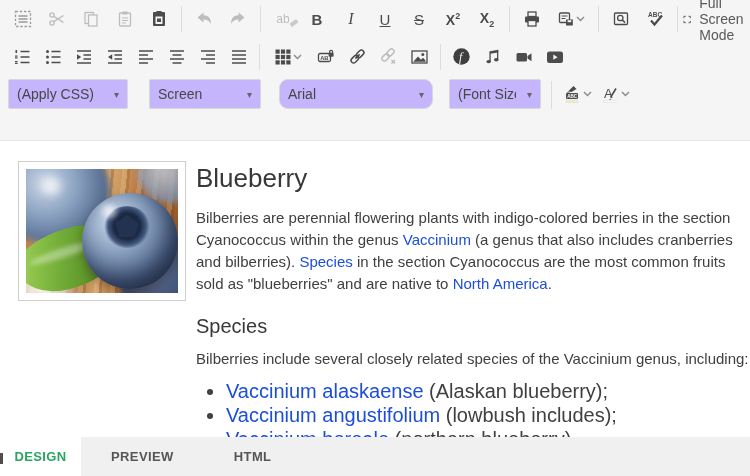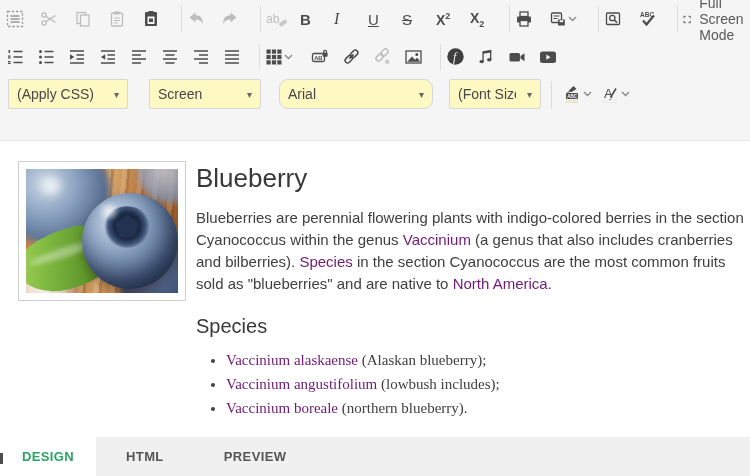--- a/index.html
+++ b/index.html
@@ -6,21 +6,21 @@
   body{width:750px;height:476px;overflow:hidden;font-family:"Liberation Sans",sans-serif;}
   .editor{position:relative;width:750px;height:476px;background:#fff;overflow:hidden;}
 
   
   .toolbar{position:absolute;top:0;left:0;right:0;height:141px;background:#f5f5f5;
            border-bottom:1px solid #e6e6e6;box-sizing:border-box;}
   .tb-row{display:flex;align-items:center;padding:0 6px;}
   .row1{height:38px;}
   .row2{height:37px;}
   .row3{height:65px;align-items:flex-start;padding-top:4px;}
-  .btn{width:34px;height:30px;display:flex;align-items:center;justify-content:flex-start;
+  .btn{width:34px;height:30px;display:flex;align-items:center;justify-content:center;
        color:#4c4c4c;flex:none;position:relative;cursor:pointer;}
   .row2 .btn{width:31px;}
   .btn.dis{color:#bdbdbd;}
   .btn.mid{color:#9b9b9b;}
   .sep{width:1px;height:26px;background:#dcdcdc;margin:0 5px;flex:none;}
   .btn svg{display:block;}
   .bi{font-size:15px;font-weight:700;}
   .ii{font-style:italic;font-family:"Liberation Serif",serif;font-size:16px;}
   .ui{text-decoration:underline;font-size:15px;}
   .si{text-decoration:line-through;font-size:15px;}
@@ -28,21 +28,21 @@
   .xi sup{font-size:9px;font-weight:700;}
   .xi sub{font-size:9px;font-weight:700;}
   .abwrap{font-size:12px;position:relative;}
   .abwrap .eraser{position:absolute;right:-8px;bottom:1px;width:8px;height:4px;background:#c9c9c9;transform:rotate(-35deg);}
   .grp{display:flex;align-items:center;}
   .car{margin-left:1px;display:flex;align-items:center;}
   .fsbtn{margin-left:auto;display:flex;align-items:center;gap:8px;color:#4c4c4c;padding-right:12px;cursor:pointer;}
   .fs-label{font-size:14px;color:#595959;}
 
   
-  .dd{height:30px;background:#fef9c3;border:1px solid #d8d8d8;border-radius:2px;display:flex;
+  .dd{height:30px;background:#c4b5fd;border:1px solid #d8d8d8;border-radius:2px;display:flex;
       align-items:center;justify-content:space-between;padding:0 8px;box-sizing:border-box;
       color:#474747;font-size:14px;cursor:pointer;flex:none;}
   .dd-val{white-space:nowrap;overflow:hidden;}
   .dd-car{color:#666;font-size:10px;margin-left:6px;flex:none;}
   .w1{width:120px;margin-left:2px;}
   .w2{width:112px;margin-left:21px;}
   .w3{width:154px;margin-left:18px;border-radius:9px;}
   .w4{width:92px;margin-left:16px;}
   .w4 .dd-val{max-width:58px;}
   .row3 .sep{margin:2px 8px 0 10px;height:28px;}
@@ -81,28 +81,28 @@
   .crown::after{content:"";position:absolute;left:11px;top:9px;width:24px;height:22px;background:#243252;
         clip-path:polygon(50% 0,100% 38%,81% 100%,19% 100%,0 38%);}
   .bhl{left:70px;top:34px;width:26px;height:16px;border-radius:50%;filter:blur(2px);
        background:radial-gradient(circle,rgba(255,255,255,.85),rgba(255,255,255,0) 70%);}
 
   .text{width:562px;color:#404040;padding-left:10px;box-sizing:content-box;}
   .text h1{font-size:26px;font-weight:400;color:#383838;margin:2px 0 13px;}
   .text h2{font-size:20px;font-weight:400;color:#383838;margin:20px 0 10px;}
   .text p{font-size:15px;line-height:22px;margin:0;}
   .text ul{margin:9px 0 0 0;padding-left:30px;}
-  .text li{font-size:15px;line-height:24px;font-family:Liberation Serif, serif;}
-  .text a{color:#701a75;text-decoration:none;cursor:pointer;}
+  .text li{font-size:20px;line-height:24px;}
+  .text a{color:#1d4ed8;text-decoration:none;cursor:pointer;}
 
   
   .tabbar{position:absolute;left:0;right:0;bottom:0;height:39px;display:flex;}
   .tab{display:flex;align-items:center;justify-content:center;font-weight:700;font-size:13px;
        letter-spacing:.4px;cursor:pointer;}
-  .tab-active{width:96px;background:#fff;color:#2aa463;}
+  .tab-active{width:81px;background:#fff;color:#2aa463;}
   .tabrest{flex:1;background:#f0f0f0;display:flex;}
   .tabrest .tab{padding:0 30px;color:#565656;}
   .edge-mark{position:absolute;left:0;bottom:12px;width:3px;height:11px;background:#4e4e4e;}
 </style>
 </head>
 <body>
 
 <div class="editor">
 
   <div class="toolbar">
@@ -412,37 +412,38 @@
         <div class="leaf"></div>
         <div class="berry-main">
           <div class="crown"></div>
         </div>
         <div class="bhl"></div>
       </div>
     </div>
 
     <div class="text">
       <h1>Blueberry</h1>
-      <p class="intro"><span>Blueberries are perennial flowering plants with indigo-colored berries in the section Cyanococcus within the genus </span><a>Vaccinium</a><span> (a genus that also includes cranberries and bilberries). </span><a>Species</a><span> in the section Cyanococcus are the most common fruits sold as "blueberries" and are native to </span><a>North America</a><span>.</span></p>
+      <p class="intro"><span>Bilberries are perennial flowering plants with indigo-colored berries in the section Cyanococcus within the genus </span><a>Vaccinium</a><span> (a genus that also includes cranberries and bilberries). </span><a>Species</a><span> in the section Cyanococcus are the most common fruits sold as "blueberries" and are native to </span><a>North America</a><span>.</span></p>
       <h2>Species</h2>
+      <p>Bilberries include several closely related species of the Vaccinium genus, including:</p>
       <ul>
         <li><a>Vaccinium alaskaense</a><span> (Alaskan blueberry);</span></li>
         <li><a>Vaccinium angustifolium</a><span> (lowbush includes);</span></li>
         <li><a>Vaccinium boreale</a><span> (northern blueberry).</span></li>
       </ul>
     </div>
   </div>
 
   <div class="tabbar">
     <div class="tab tab-active">
       <span>DESIGN</span>
     </div>
     <div class="tabrest">
       <div class="tab">
+        <span>PREVIEW</span>
+      </div>
+      <div class="tab">
         <span>HTML</span>
-      </div>
-      <div class="tab">
-        <span>PREVIEW</span>
       </div>
     </div>
   </div>
   <div class="edge-mark"></div>
 </div>
 
 </body></html>

